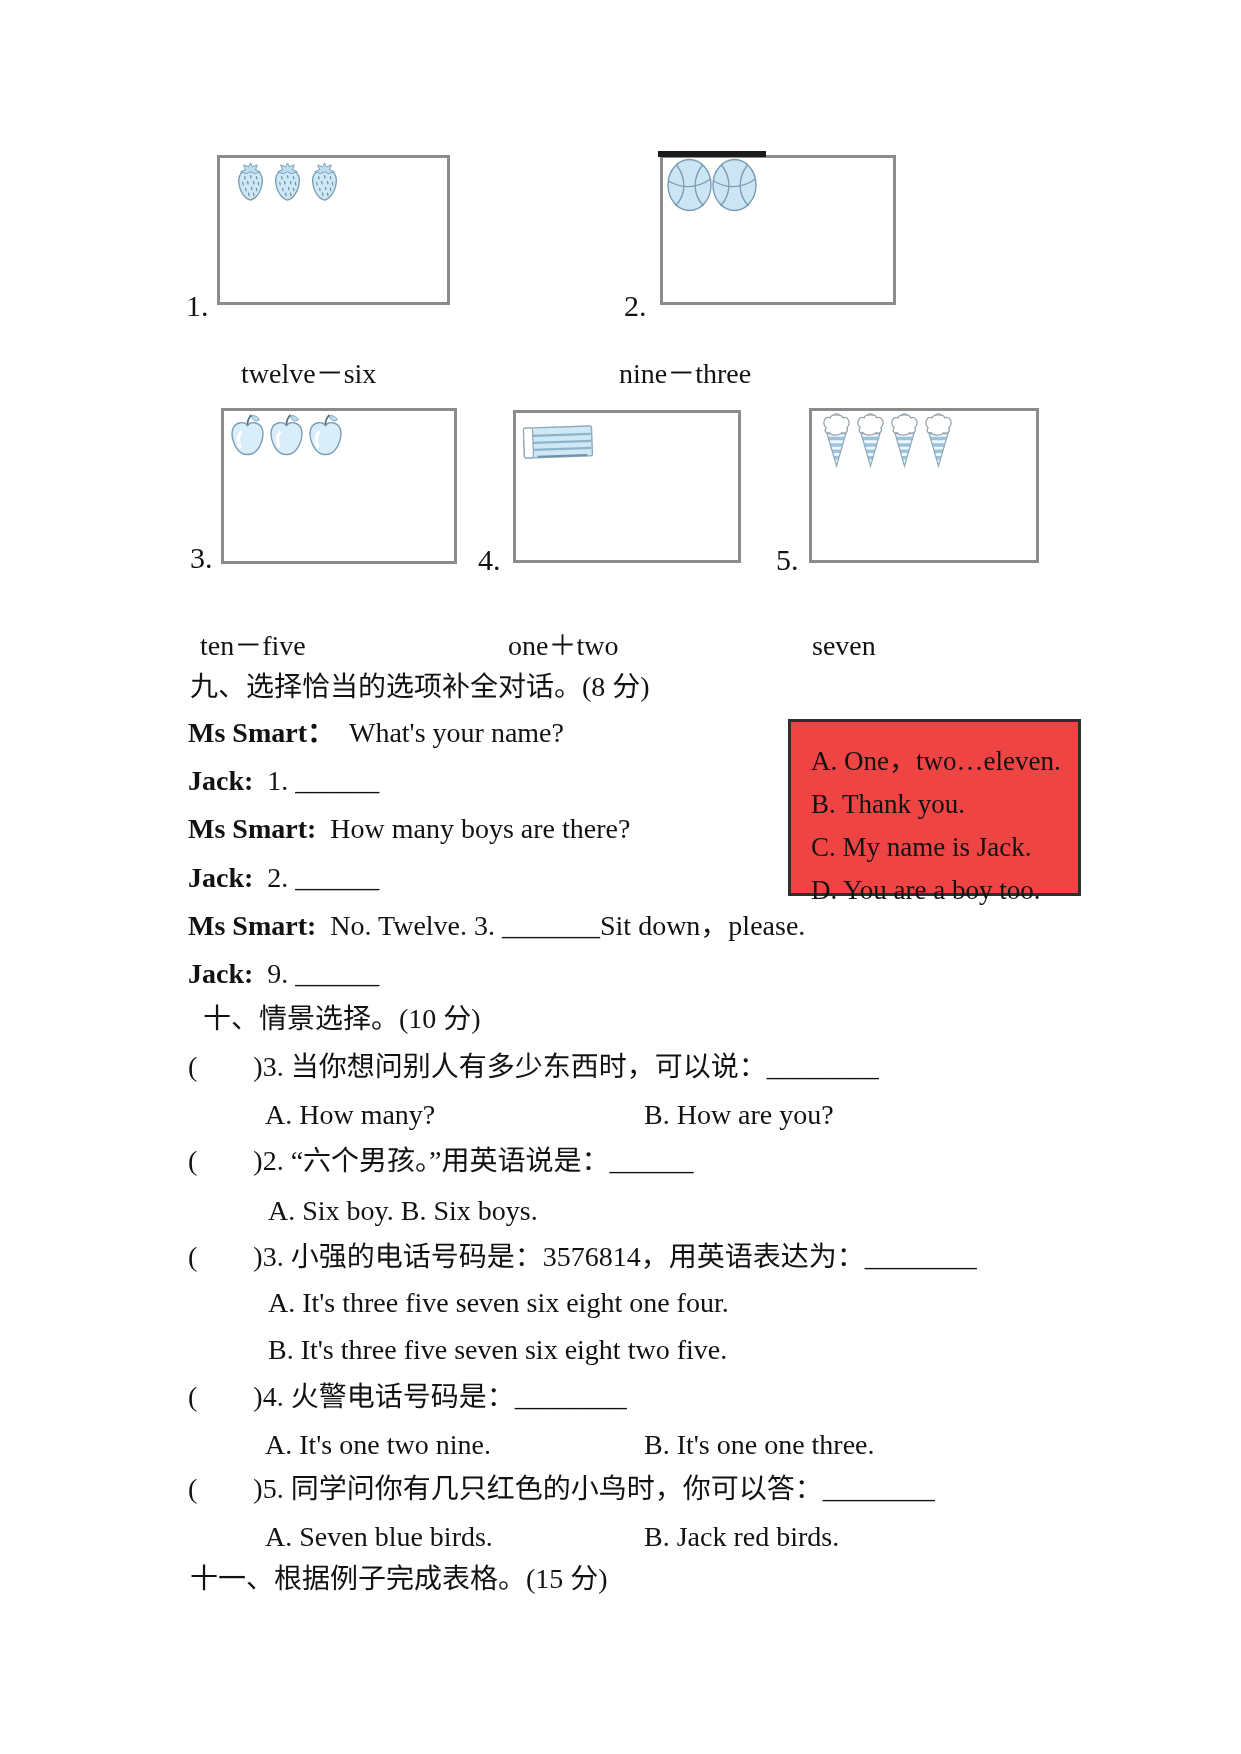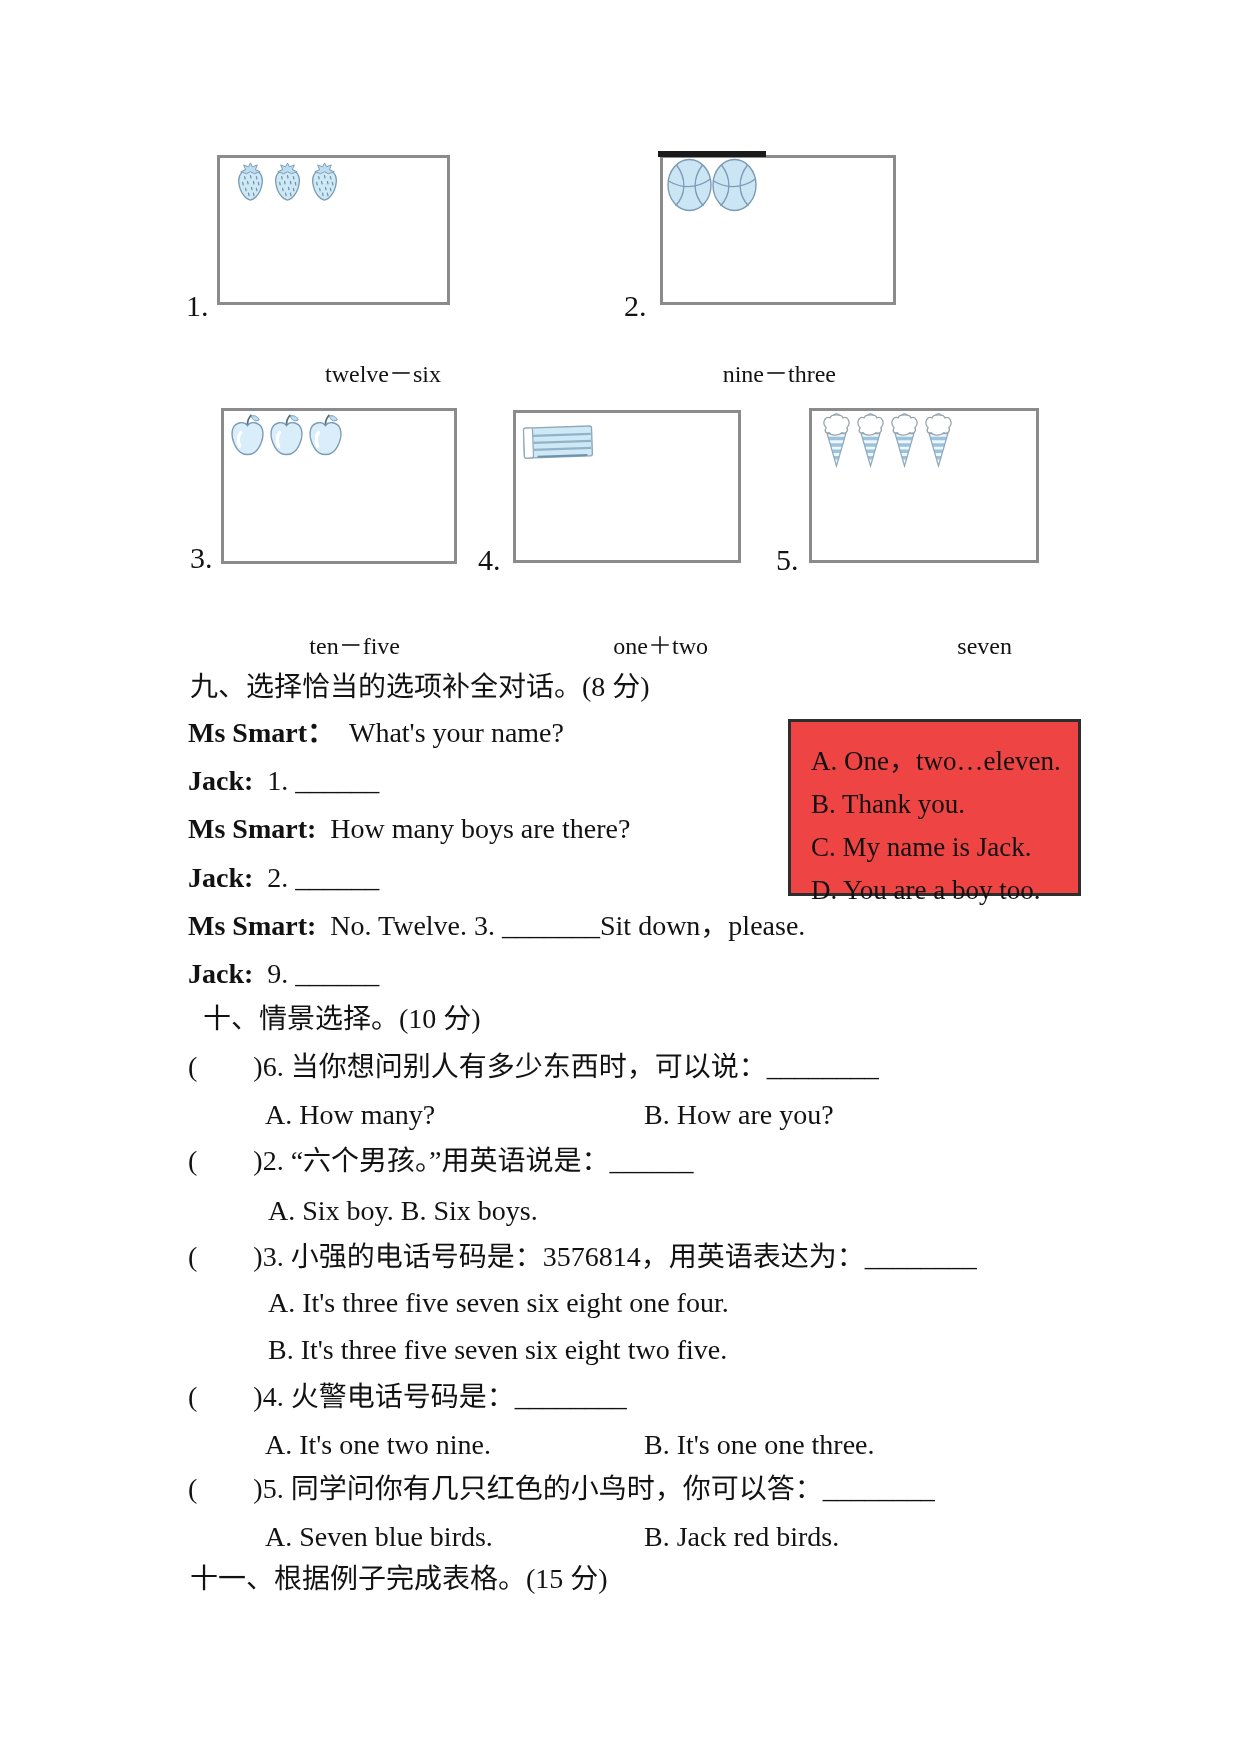--- a/index.html
+++ b/index.html
@@ -14,21 +14,21 @@
   }
   .pic-box{
     position:absolute;
     box-sizing:border-box;
     border:3px solid #8b8b8b;
     background:#ffffff;
   }
   .topbar{position:absolute;background:#1a1a1a;}
   .icons{position:absolute;display:flex;align-items:flex-start;}
   .box-num{position:absolute;font-size:30px;line-height:32px;white-space:nowrap;}
-  .math-label{position:absolute;font-size:24px;line-height:32px;text-align:right;white-space:nowrap;}
+  .math-label{position:absolute;font-size:28px;line-height:32px;text-align:left;white-space:nowrap;}
   .sec-title{position:absolute;font-size:28px;line-height:34px;white-space:nowrap;}
   .dlg-line{position:absolute;font-size:28px;line-height:34px;white-space:nowrap;}
   .dlg-speaker{font-weight:bold;margin-top:40px;}
   .dlg-text{margin-left:14px;}
   .choices-box{
     position:absolute;
     box-sizing:border-box;
     border:3px solid #2e2e2e;
     background:#ef4444;
     padding:18px 0 0 20px;
@@ -126,21 +126,21 @@
       </svg>
     <svg class="icon" width="47" height="54" style="margin-left:-2px">
         <use href="#sym-basketball"></use>
       </svg>
   </div>
 
   <div class="box-num" style="left:186px;top:290px;">1.</div>
   <div class="box-num" style="left:624px;top:290px;">2.</div>
 
   <div class="math-label" style="left:241px;top:358px;width:200px;">twelve－six</div>
-  <div class="math-label" style="left:636px;top:358px;width:200px;">nine－three</div>
+  <div class="math-label" style="left:619px;top:358px;width:200px;">nine－three</div>
 
   <div class="pic-box" style="left:221px;top:408px;width:236px;height:156px;"></div>
   <div class="pic-box" style="left:513px;top:410px;width:228px;height:153px;"></div>
   <div class="pic-box" style="left:809px;top:408px;width:230px;height:155px;"></div>
 
   <div class="icons" style="left:228px;top:414px;">
     <svg class="icon" width="39" height="43">
         <use href="#sym-apple"></use>
       </svg>
     <svg class="icon" width="39" height="43">
@@ -201,21 +201,21 @@
 
   <div class="choices-box" style="left:788px;top:719px;width:293px;height:177px;">
     <div class="choice-line">A. One，two…eleven.</div>
     <div class="choice-line">B. Thank you.</div>
     <div class="choice-line">C. My name is Jack.</div>
     <div class="choice-line">D. You are a boy too.</div>
   </div>
 
   <div class="sec-title" style="left:203px;top:1002px;">十、情景选择。(10 分)</div>
 
-  <div class="q-line" style="left:188px;top:1050px;">(　　)6. 当你想问别人有多少东西时，可以说：________</div>
+  <div class="q-line" style="left:188px;top:1050px;">(　　)3. 当你想问别人有多少东西时，可以说：________</div>
   <div class="opt-line" style="left:265px;top:1098px;">A. How many?</div>
   <div class="opt-line" style="left:644px;top:1098px;">B. How are you?</div>
 
   <div class="q-line" style="left:188px;top:1144px;">(　　)2. “六个男孩。”用英语说是：______</div>
   <div class="opt-line" style="left:268px;top:1194px;">A. Six boy. B. Six boys.</div>
 
   <div class="q-line" style="left:188px;top:1240px;">(　　)3. 小强的电话号码是：3576814，用英语表达为：________</div>
   <div class="opt-line" style="left:268px;top:1286px;">A. It's three five seven six eight one four.</div>
   <div class="opt-line" style="left:268px;top:1333px;">B. It's three five seven six eight two five.</div>
 

